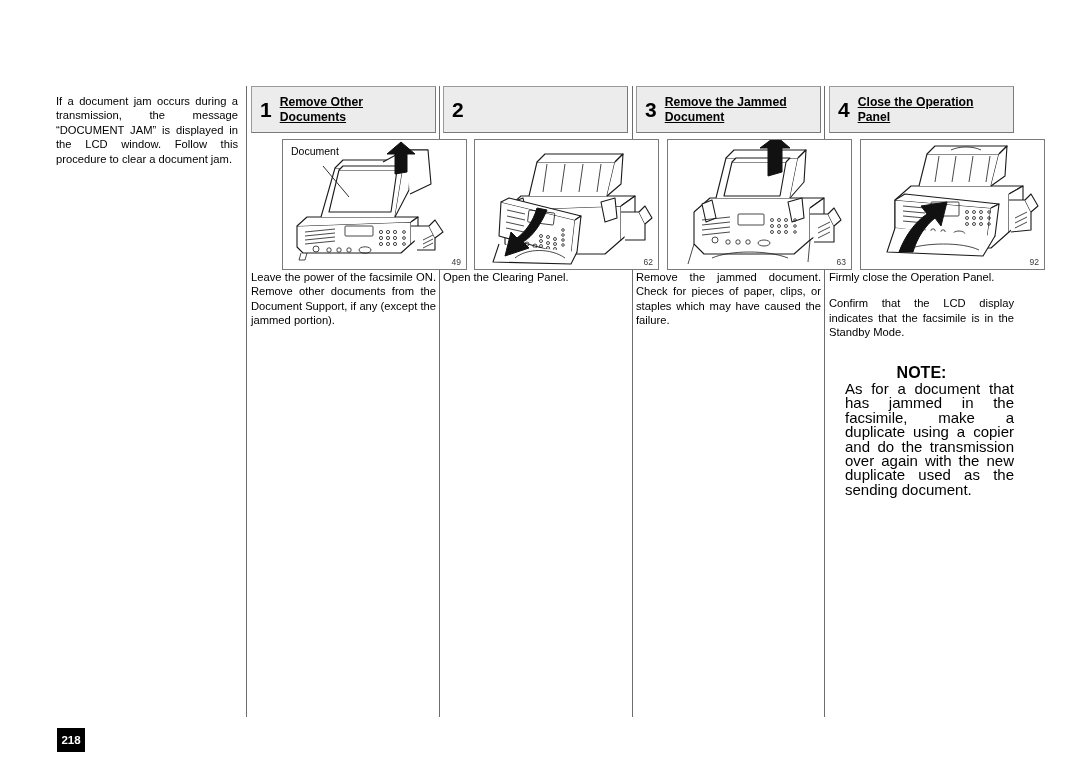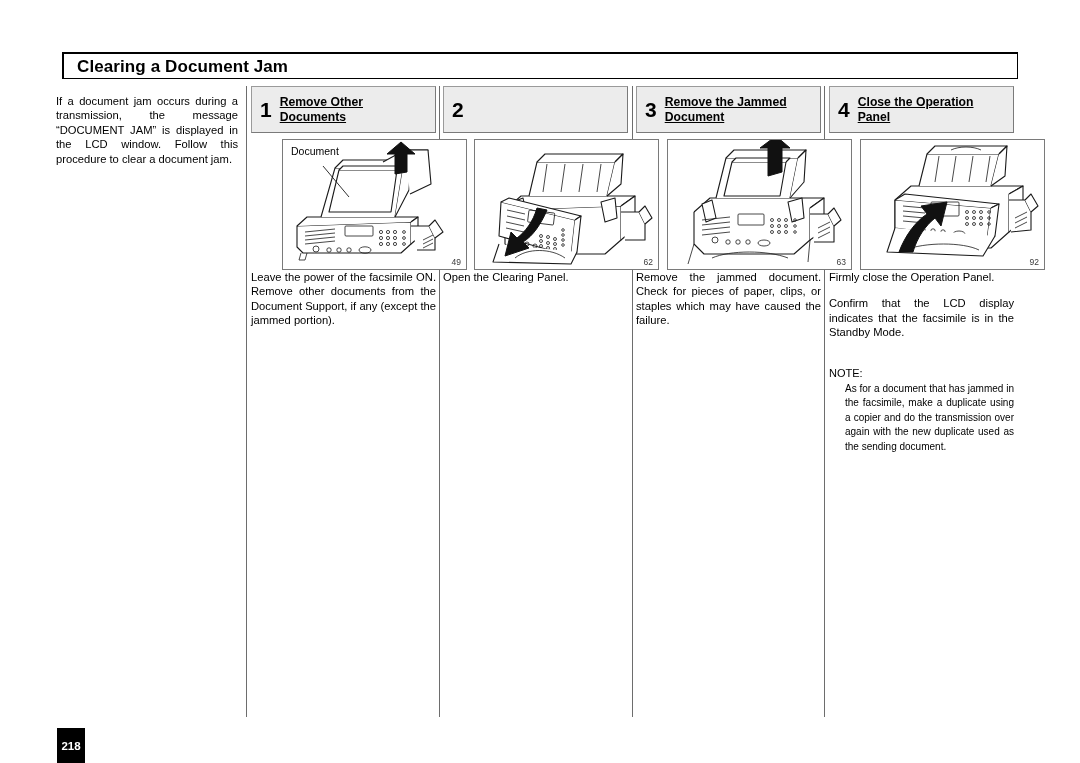--- a/index.html
+++ b/index.html
@@ -143,59 +143,57 @@
     text-justify: inter-word;
   }
   .caption.p2 { margin-top: 12px; }
 
   
   .note {
     margin-top: 26px;
     width: 185px;
   }
   .note-title {
-    font-size: 11px;
-    font-weight: normal;
+    font-size: 16px;
+    font-weight: bold;
     line-height: 14.4px;
+    text-align: center;
   }
   .note-body {
     margin-top: 2px;
     padding-left: 16px;
-    font-size: 10px;
+    font-size: 15px;
     line-height: 14.4px;
     text-align: justify;
     text-justify: inter-word;
   }
 
   
   .page-num {
     position: absolute;
     left: 57px;
     top: 728px;
     min-width: 28px;
-    height: 35px;
+    height: 24px;
     background: #000;
     color: #fff;
     font-size: 11.5px;
     font-weight: bold;
     display: flex;
     align-items: center;
     justify-content: center;
     padding: 8px 4px;
     box-sizing: border-box;
   }
 </style>
 </head>
 <body>
 
 <div class="page">
 
-  <div class="title-box">
-    <div class="title-text">Clearing a Document Jam</div>
-  </div>
 
   <div class="divider d1"></div>
   <div class="divider d2"></div>
   <div class="divider d3"></div>
   <div class="divider d4"></div>
 
   <div class="intro">If a document jam occurs during a transmission, the message “DOCUMENT JAM” is displayed in the LCD window.  Follow this procedure to clear a document jam.</div>
 
   <div class="col c1">
     <div class="step-head">

